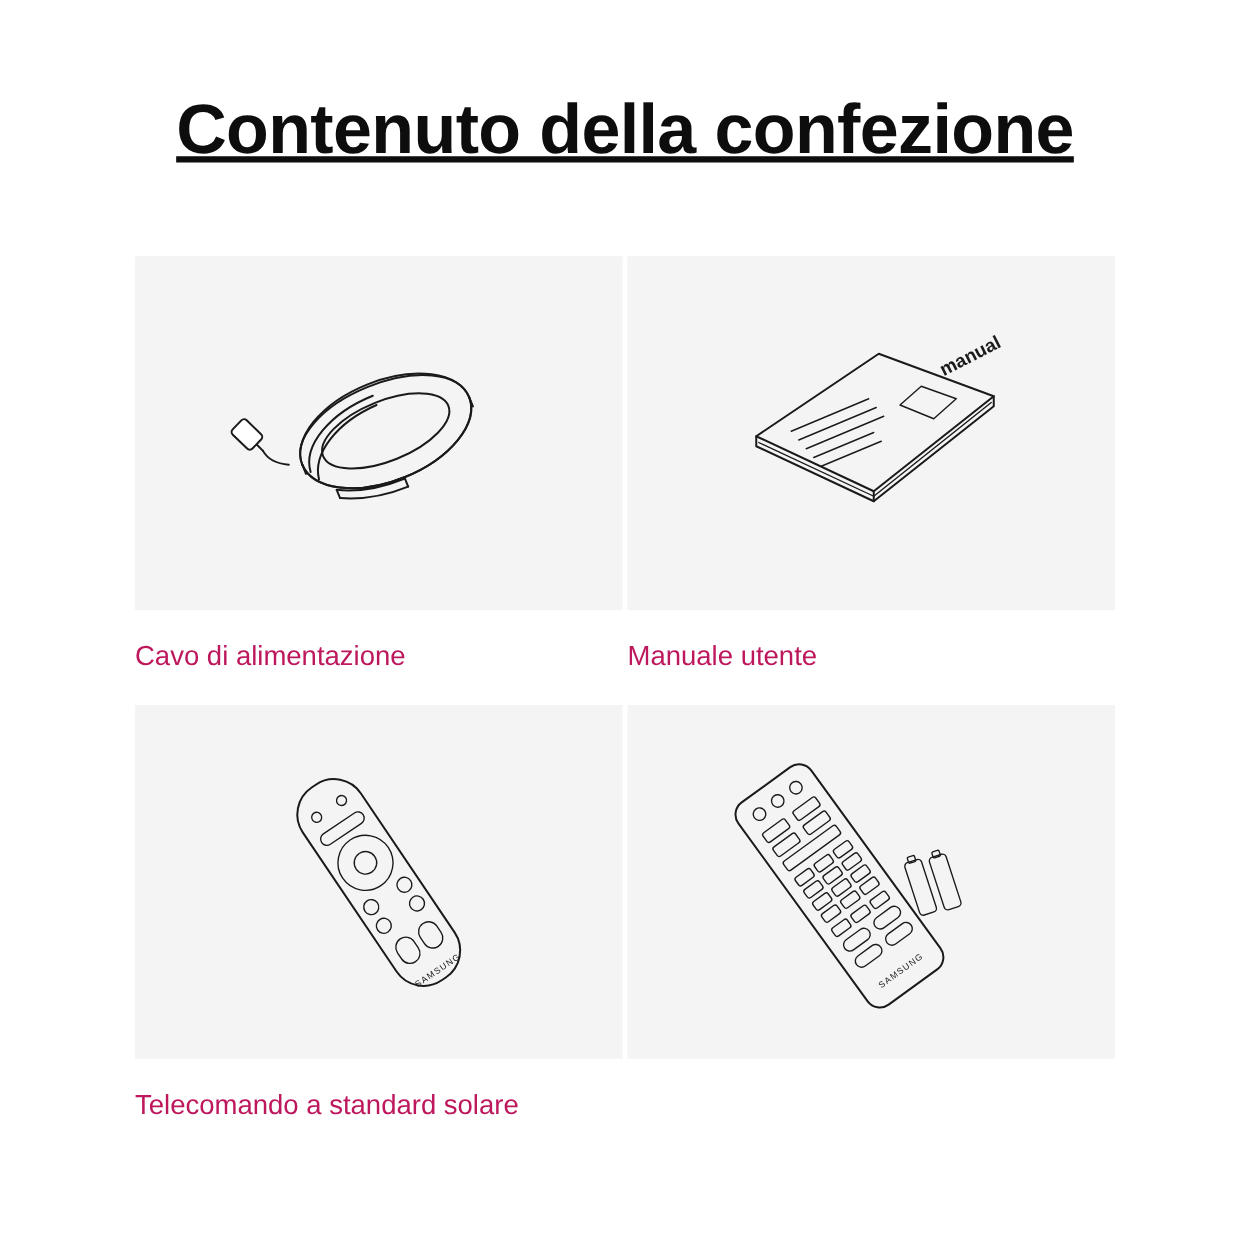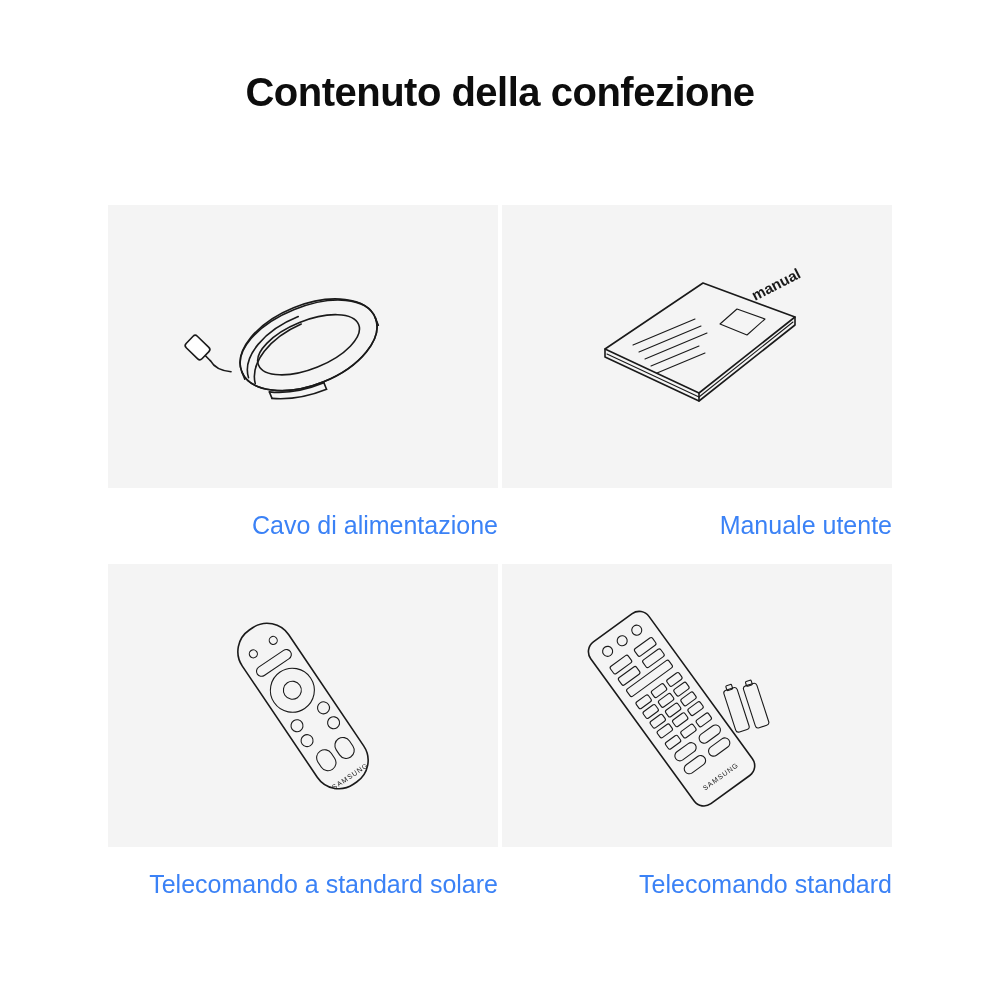--- a/index.html
+++ b/index.html
@@ -19,24 +19,25 @@
     width: 1000px;
     height: 1000px;
     box-sizing: border-box;
   }
   .page-title {
     position: absolute;
     top: 70px;
     left: 0;
     width: 1000px;
     text-align: center;
-    font-size: 40px;
+    font-size: 56px;
     font-weight: 700;
     letter-spacing: -0.5px;
     color: #0d0d0d;
+    text-decoration: underline;
   }
   .grid {
     position: absolute;
     top: 205px;
     left: 108px;
     width: 784px;
     display: grid;
     grid-template-columns: 390px 390px;
     grid-column-gap: 4px;
     grid-row-gap: 0px;
@@ -48,24 +49,24 @@
     width: 390px;
     height: 283px;
     background: #f4f4f4;
     display: flex;
     align-items: center;
     justify-content: center;
     box-sizing: border-box;
   }
   .caption {
     width: 390px;
-    text-align: right;
-    font-size: 25px;
+    text-align: left;
+    font-size: 22px;
     line-height: 34px;
-    color: #3b82f6;
+    color: #be185d;
     padding-top: 20px;
     padding-bottom: 22px;
     box-sizing: border-box;
   }
   .item-row2 .thumb {
     height: 283px;
   }
   svg { display: block; }
   .ln {
     fill: none;
@@ -203,17 +204,16 @@
 
             <g transform="translate(166,120) rotate(18)">
               <rect class="ln-thin" x="0" y="0" width="14" height="44" rx="3"></rect>
               <rect class="ln-thin" x="4" y="-4" width="6" height="5" rx="1"></rect>
               <rect class="ln-thin" x="20" y="2" width="14" height="44" rx="3"></rect>
               <rect class="ln-thin" x="24" y="-2" width="6" height="5" rx="1"></rect>
             </g>
           </g>
         </svg>
       </div>
-      <div class="caption">Telecomando standard</div>
     </div>
 
   </div>
 </div>
 
 </body></html>

